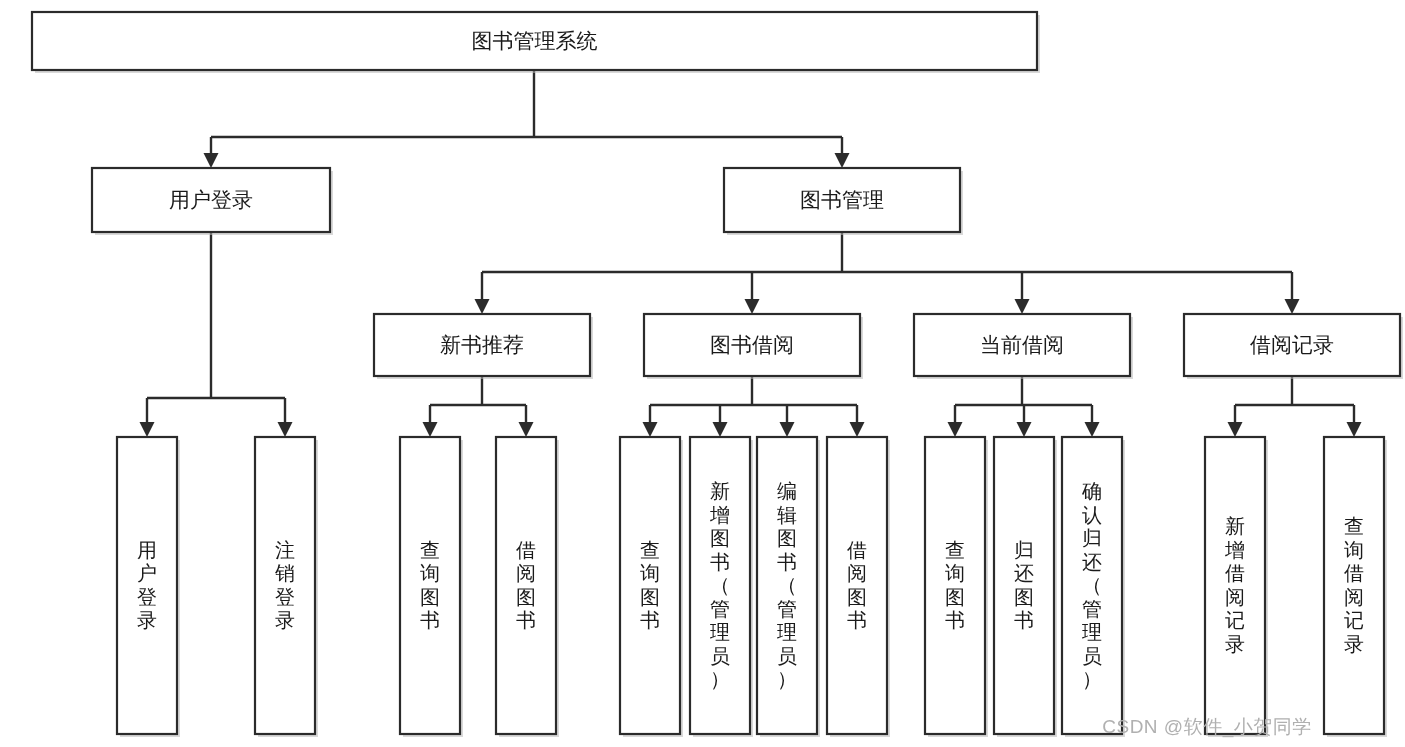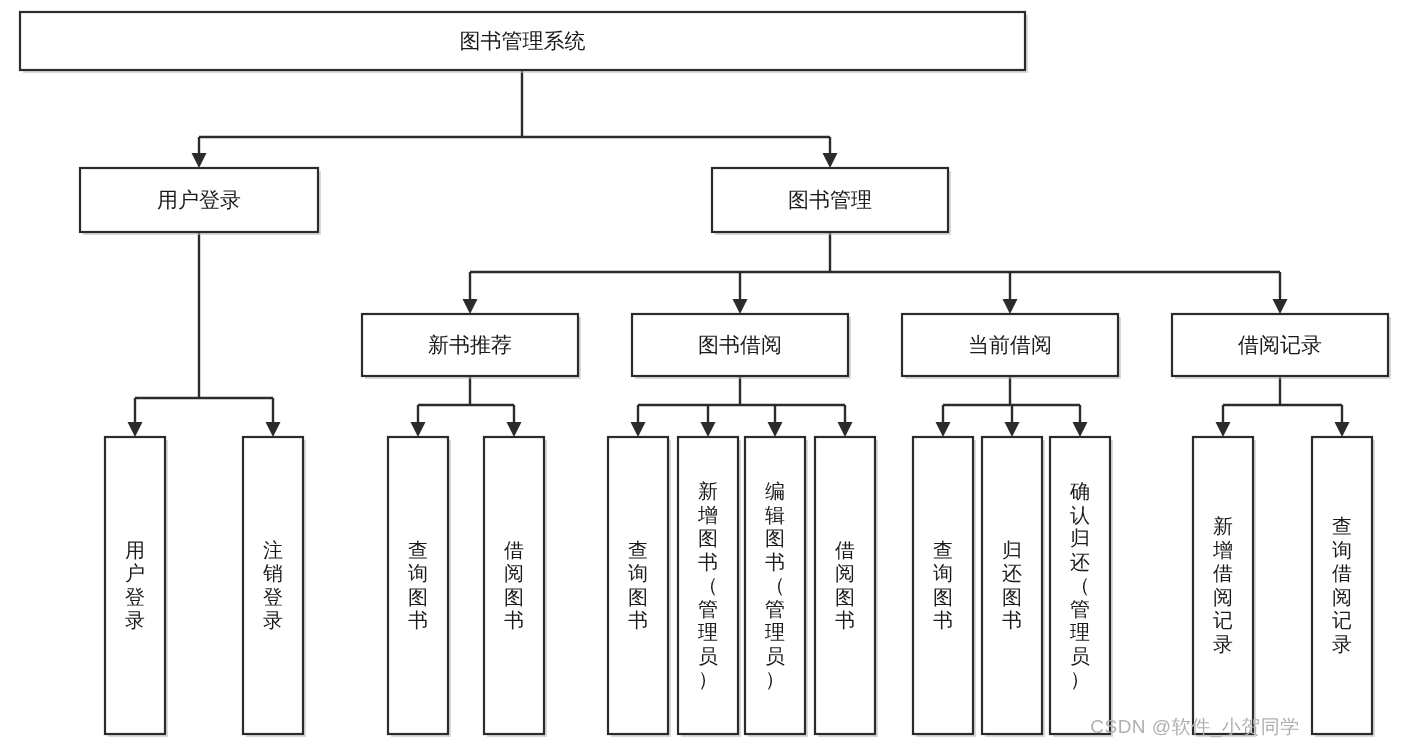--- a/index.html
+++ b/index.html
@@ -13,20 +13,21 @@
     font-family: "Liberation Sans", "DejaVu Sans", sans-serif;
     overflow: hidden;
     position: relative;
   }
   #diagram-root {
     position: absolute;
     left: 0;
     top: 0;
     width: 1117px;
     height: 747px;
+    padding-left: 12px;
   }
   svg#flowchart {
     display: block;
     width: 1405px;
     height: 747px;
   }
   .node-rect {
     fill: #ffffff;
     stroke: #2b2b2b;
     stroke-width: 2.2;

